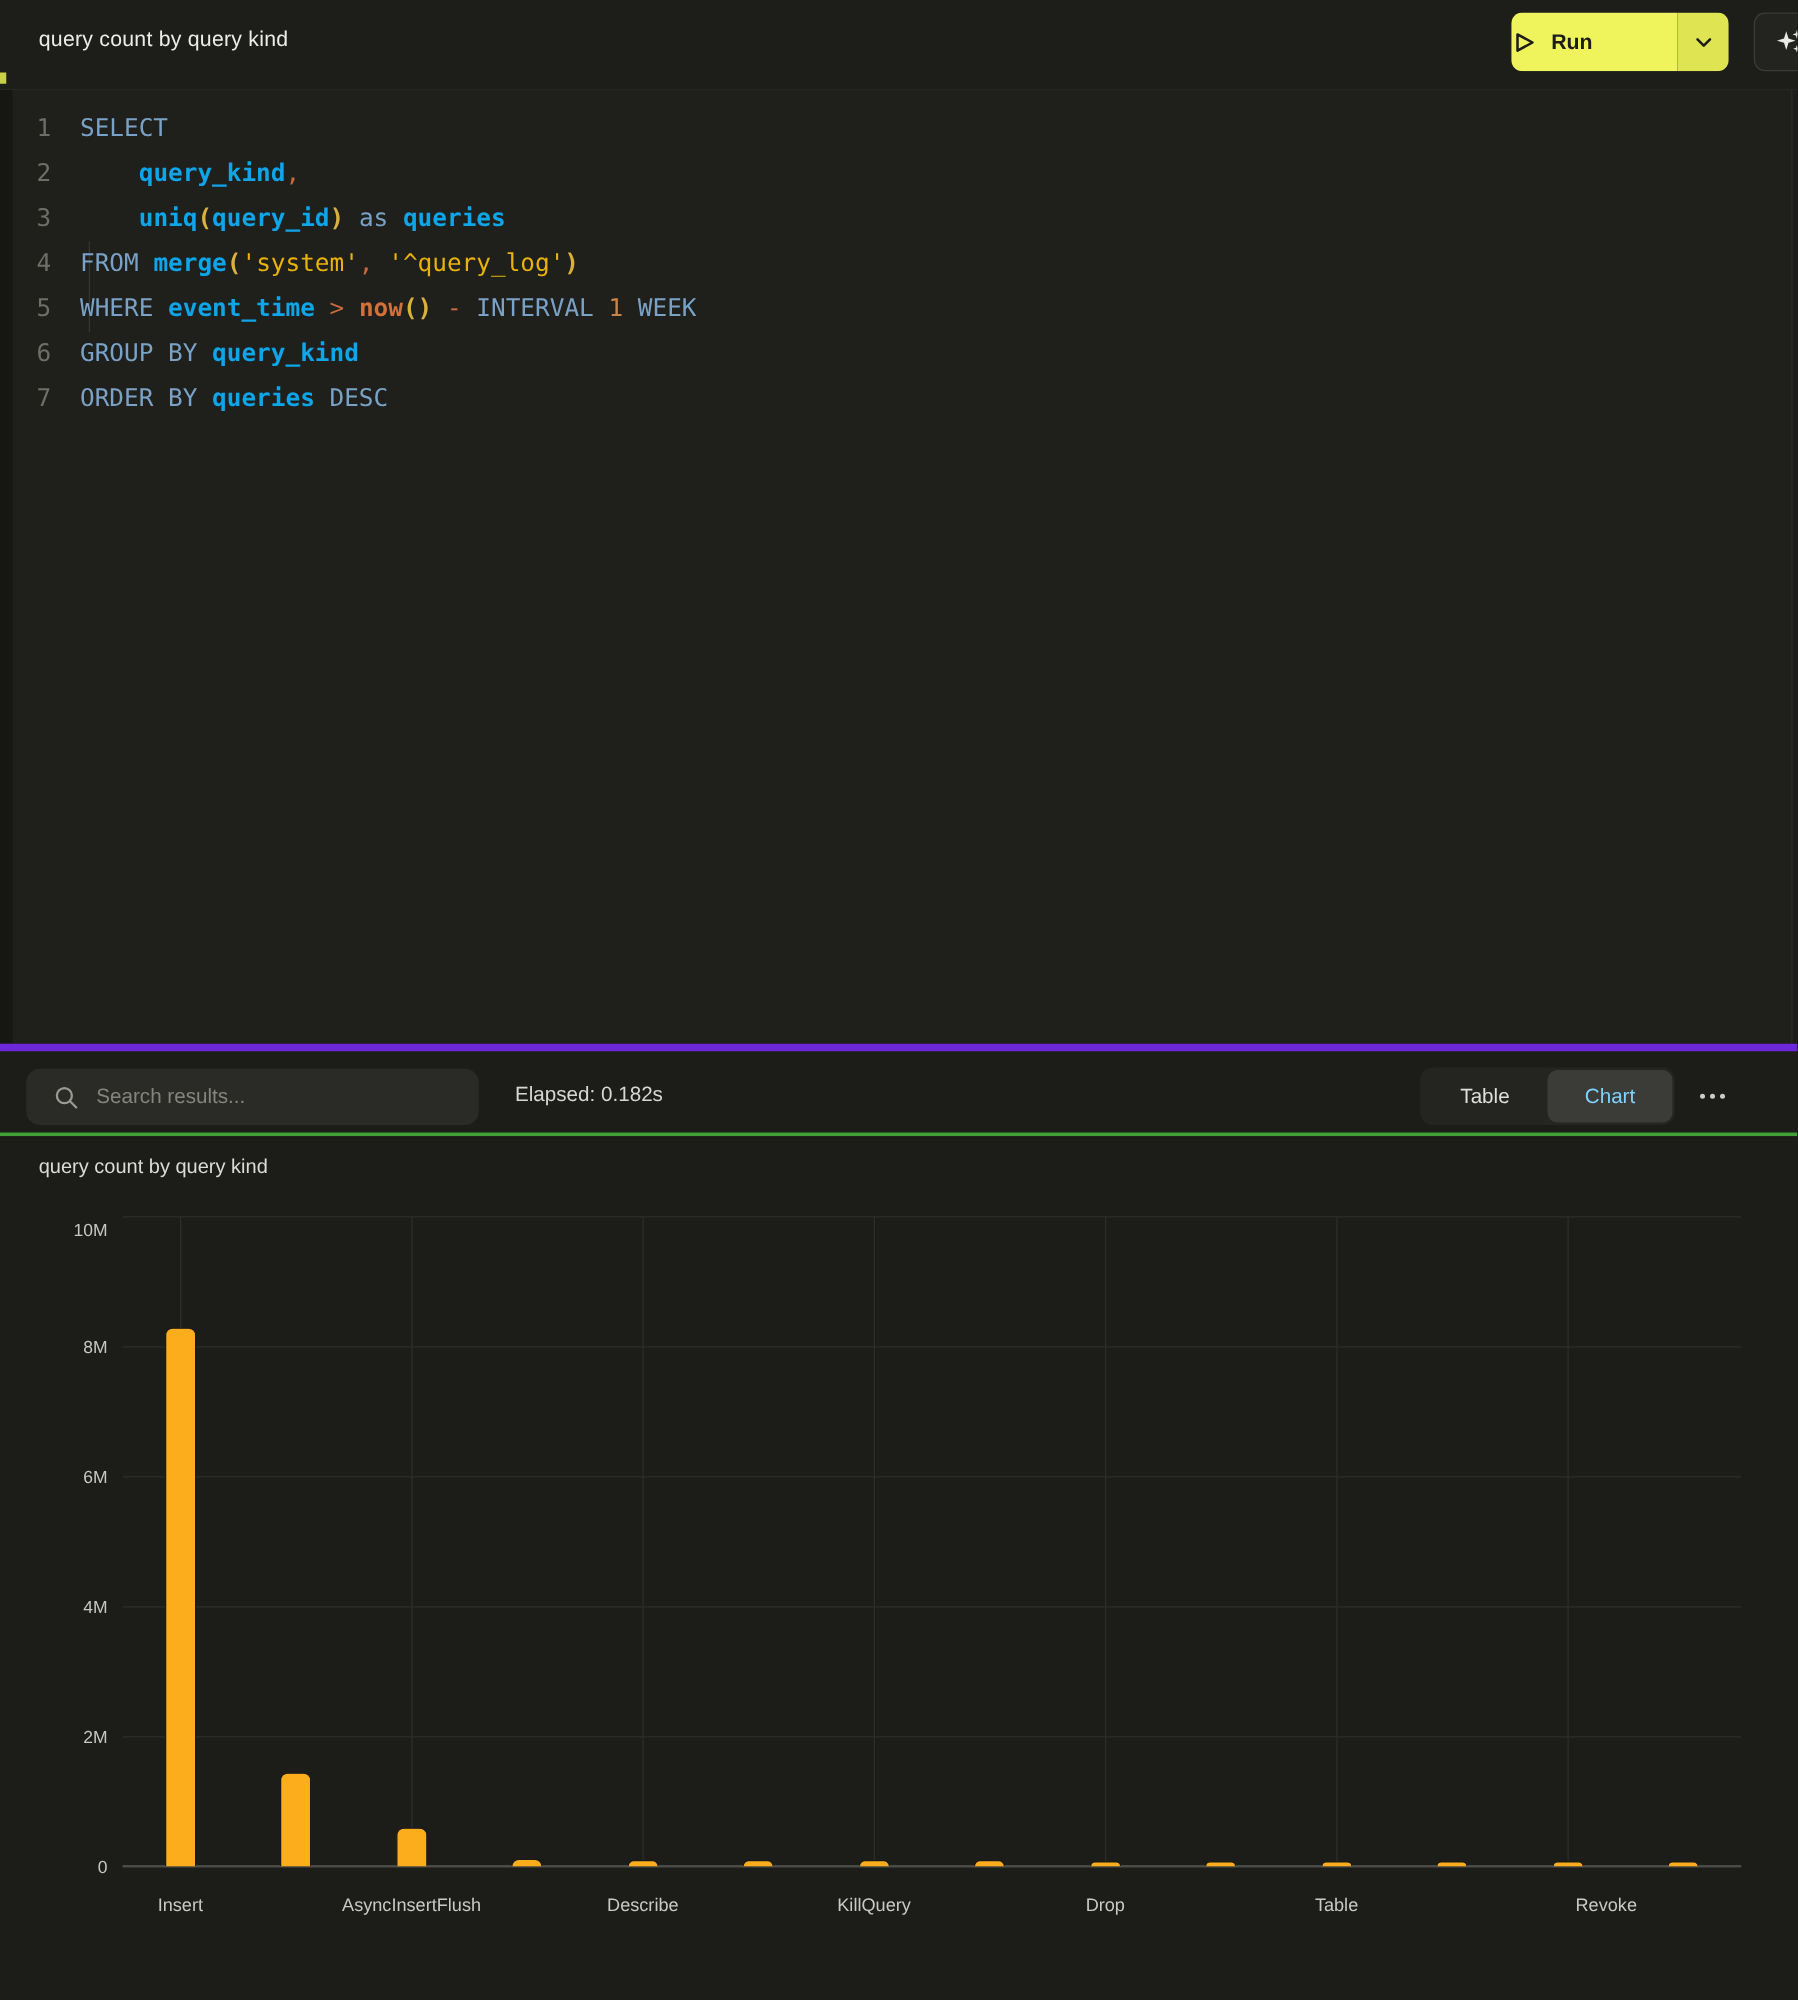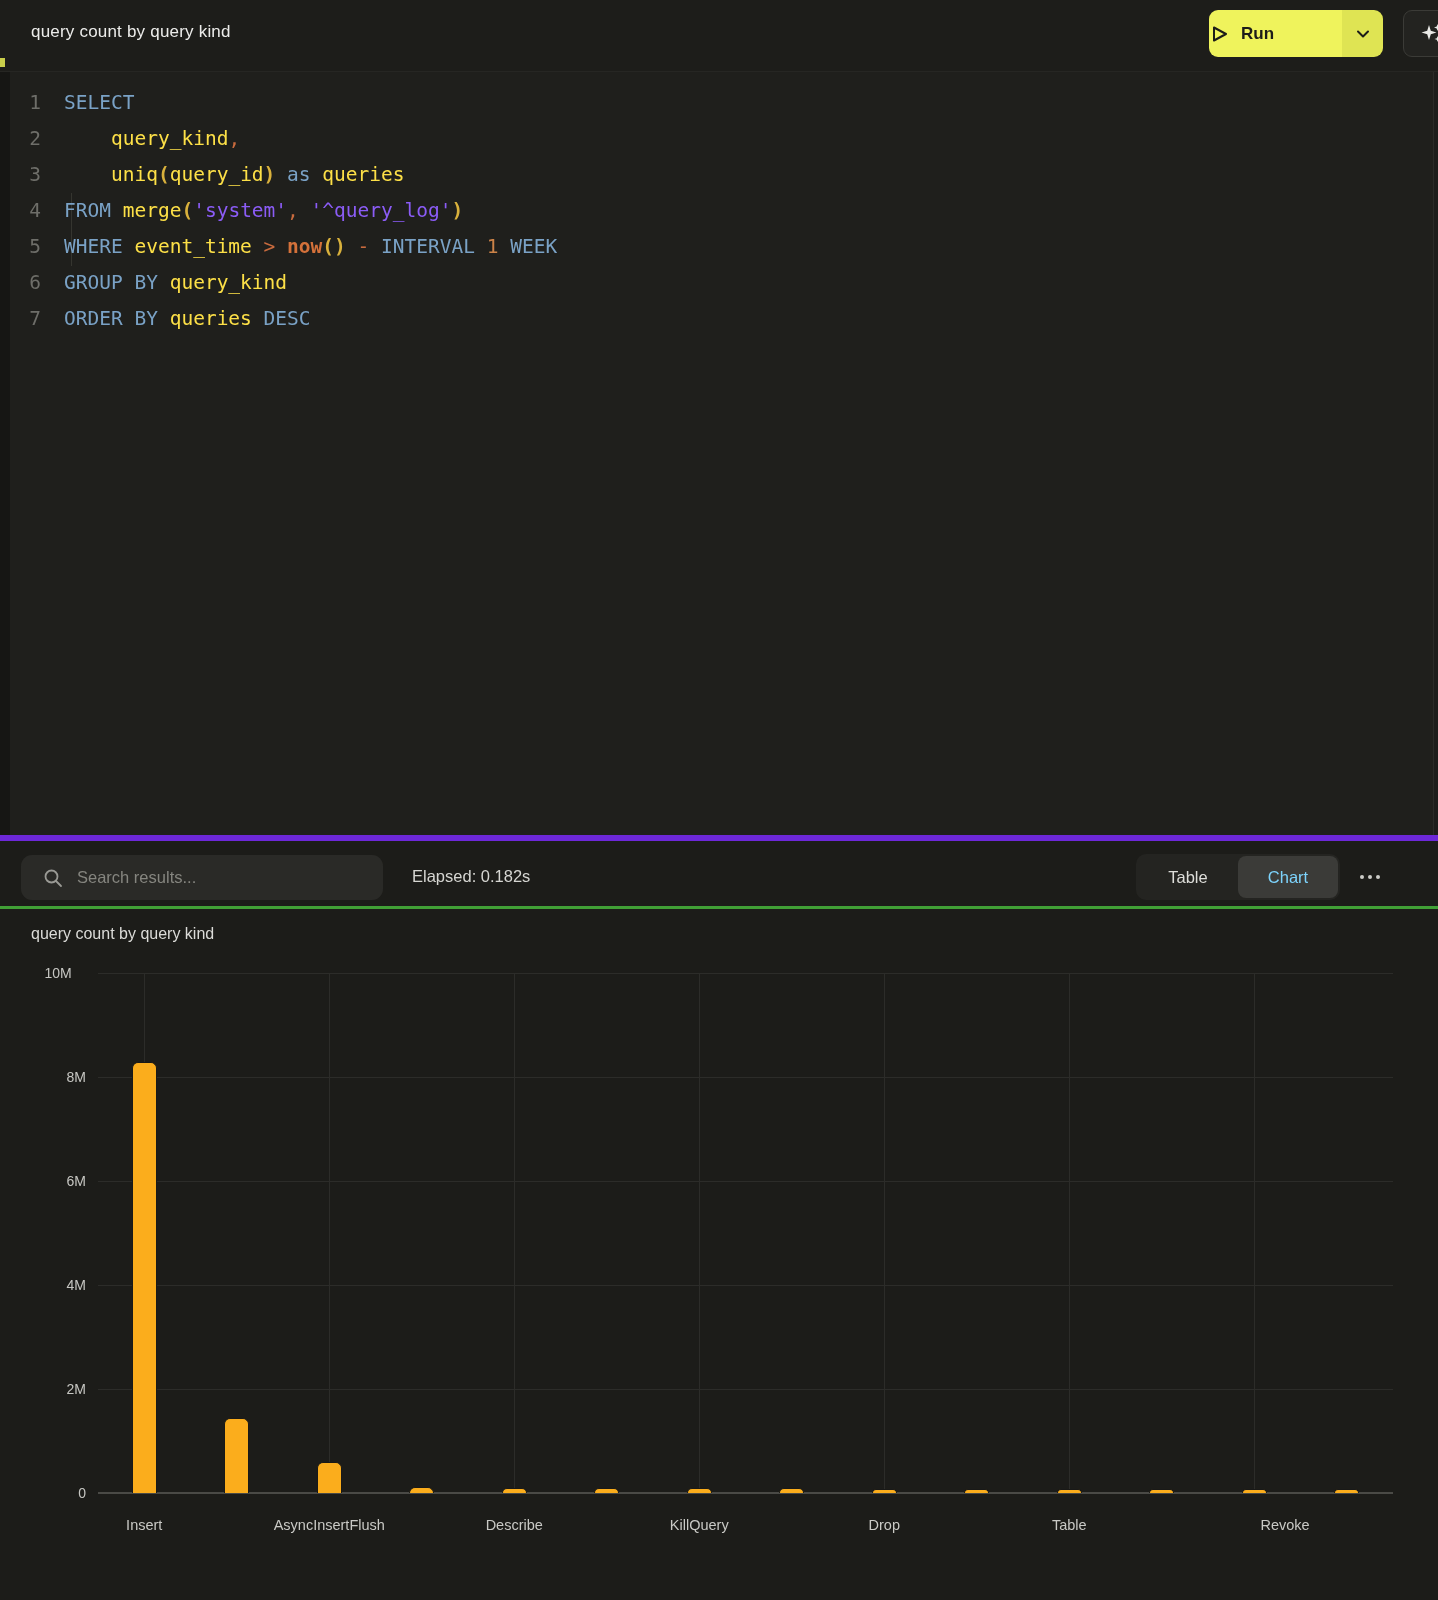--- a/index.html
+++ b/index.html
@@ -37,23 +37,23 @@
   .editor .right-strip { position:absolute; right:0; top:0; width:5px; height:100%;
                          background:#1D1D1B; border-left:1px solid #2B2B28; }
   .code-lines { position:absolute; left:0; top:13px; width:1420px;
                 font-family:"DejaVu Sans Mono", monospace; font-size:19.5px; line-height:36px;
                 white-space:pre; cursor:text; }
   .code-line { height:36px; }
   .code-line .ln { display:inline-block; width:31px; margin-left:10px; margin-right:23px;
                    text-align:right; color:#6E6E69; }
   .indent-guide { position:absolute; left:71px; top:121px; width:1px; height:73px; background:#35352F; }
   .tok-kw  { color:#7AA2C6; }
-  .tok-id  { color:#fde047; font-weight:normal; }
+  .tok-id  { color:#0ea5e9; font-weight:bold; }
   .tok-br  { color:#D9B13C; font-weight:bold; }
-  .tok-str { color:#8b5cf6; }
+  .tok-str { color:#eab308; }
   .tok-op  { color:#C96B3E; }
   .tok-fn  { color:#D4713A; font-weight:bold; }
   .tok-num { color:#CC8348; }
 
   
   .toolbar { position:absolute; left:0; top:835px; width:1438px; height:71px;
              background:#1C1C19; border-top:6px solid #6d28d9; }
   .search-box { position:absolute; left:21px; top:14px; width:362px; height:45px;
                 background:#2A2A27; border-radius:11px; display:flex; align-items:center; }
   .search-box svg { margin-left:22px; flex:none; }
@@ -154,21 +154,21 @@
       <div class="ytick" style="left: 30px; top: 575px;">0</div>
       <div class="gridline-h" style="left: 98px; top: 480px; width: 1295px;"></div>
       <div class="ytick" style="left: 30px; top: 471px;">2M</div>
       <div class="gridline-h" style="left: 98px; top: 376px; width: 1295px;"></div>
       <div class="ytick" style="left: 30px; top: 367px;">4M</div>
       <div class="gridline-h" style="left: 98px; top: 272px; width: 1295px;"></div>
       <div class="ytick" style="left: 30px; top: 263px;">6M</div>
       <div class="gridline-h" style="left: 98px; top: 168px; width: 1295px;"></div>
       <div class="ytick" style="left: 30px; top: 159px;">8M</div>
       <div class="gridline-h" style="left: 98px; top: 64px; width: 1295px;"></div>
-      <div class="ytick" style="left: 30px; top: 55px; text-align: center;">10M</div>
+      <div class="ytick" style="left: 30px; top: 66px;">10M</div>
       <div class="gridline-v" style="left: 144.25px; top: 64px; height: 520px;"></div>
       <div class="xtick" style="left: 69.25px; top: 606px;">Insert</div>
       <div class="gridline-v" style="left: 329.25px; top: 64px; height: 520px;"></div>
       <div class="xtick" style="left: 254.25px; top: 606px;">AsyncInsertFlush</div>
       <div class="gridline-v" style="left: 514.25px; top: 64px; height: 520px;"></div>
       <div class="xtick" style="left: 439.25px; top: 606px;">Describe</div>
       <div class="gridline-v" style="left: 699.25px; top: 64px; height: 520px;"></div>
       <div class="xtick" style="left: 624.25px; top: 606px;">KillQuery</div>
       <div class="gridline-v" style="left: 884.25px; top: 64px; height: 520px;"></div>
       <div class="xtick" style="left: 809.25px; top: 606px;">Drop</div>

